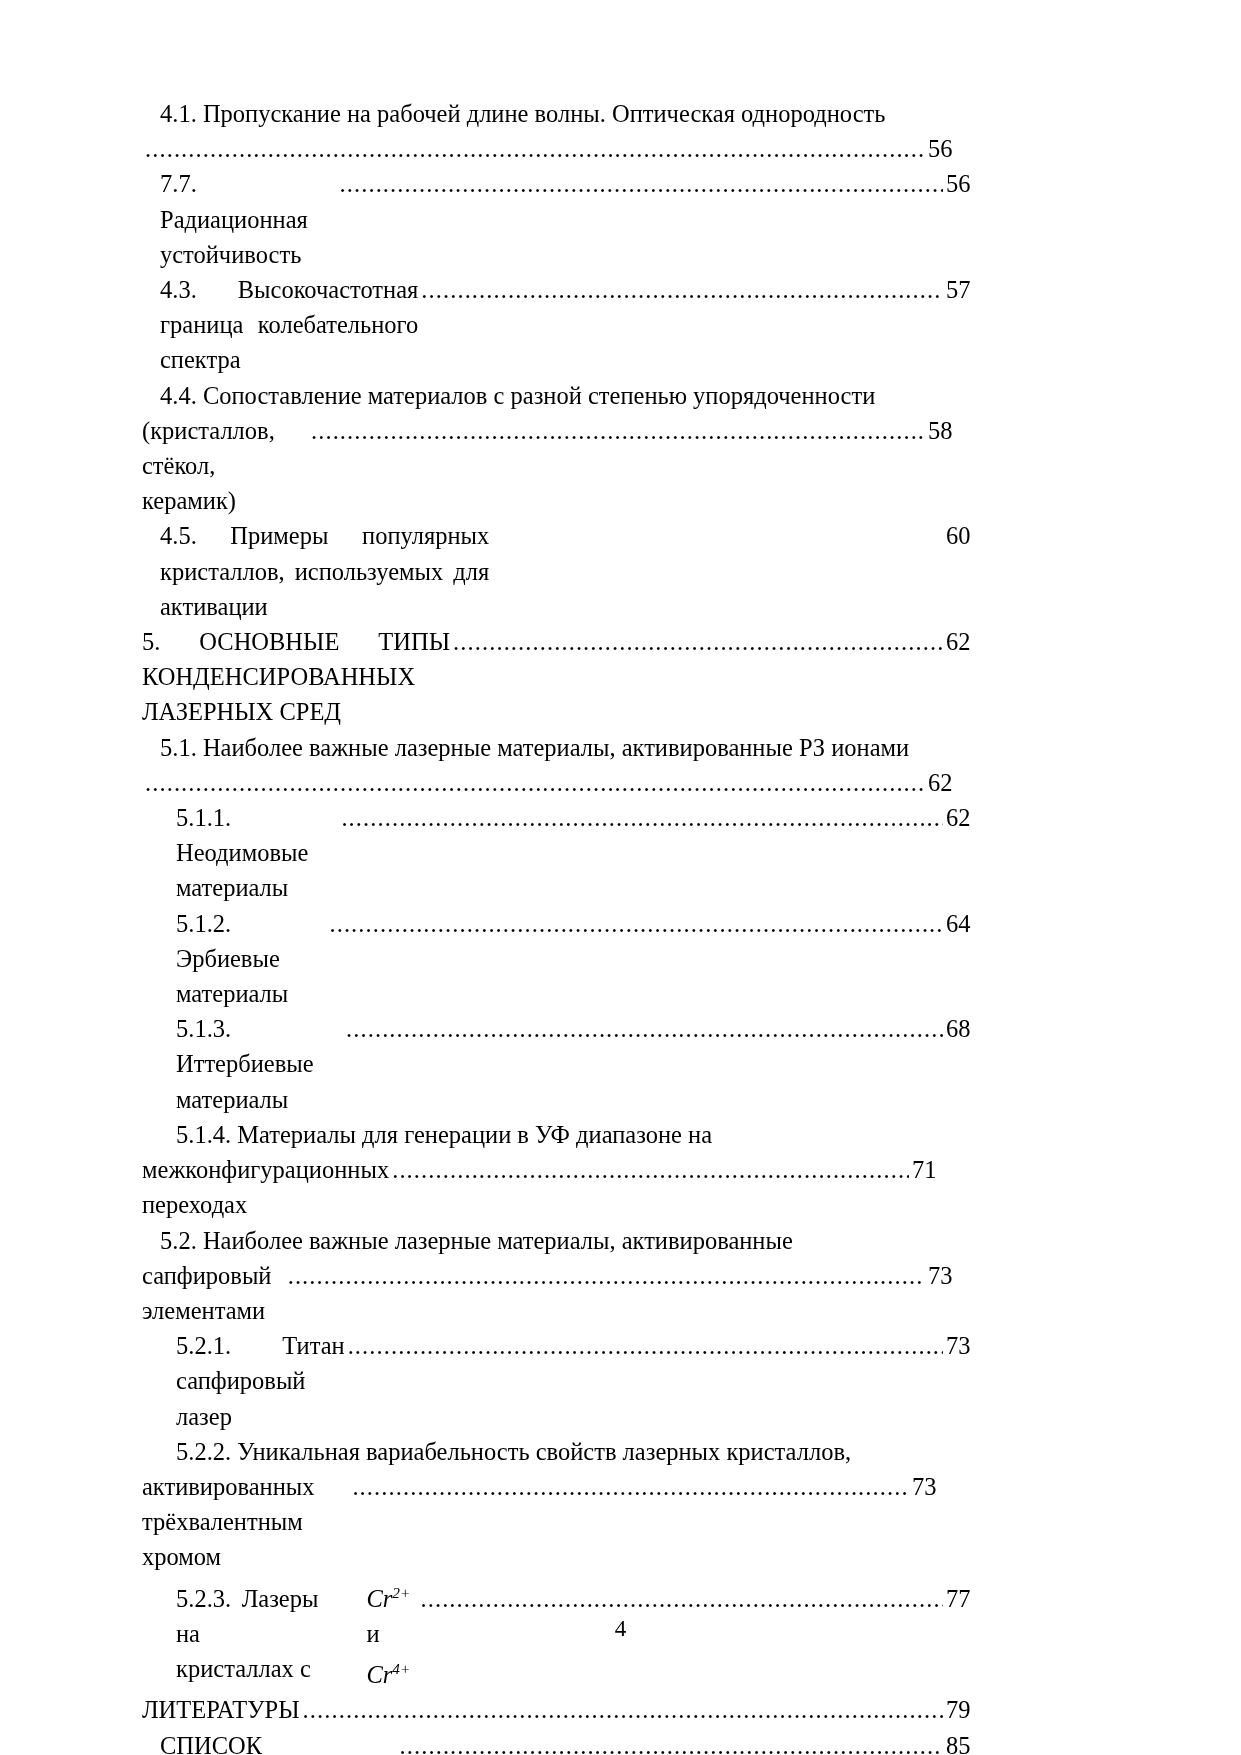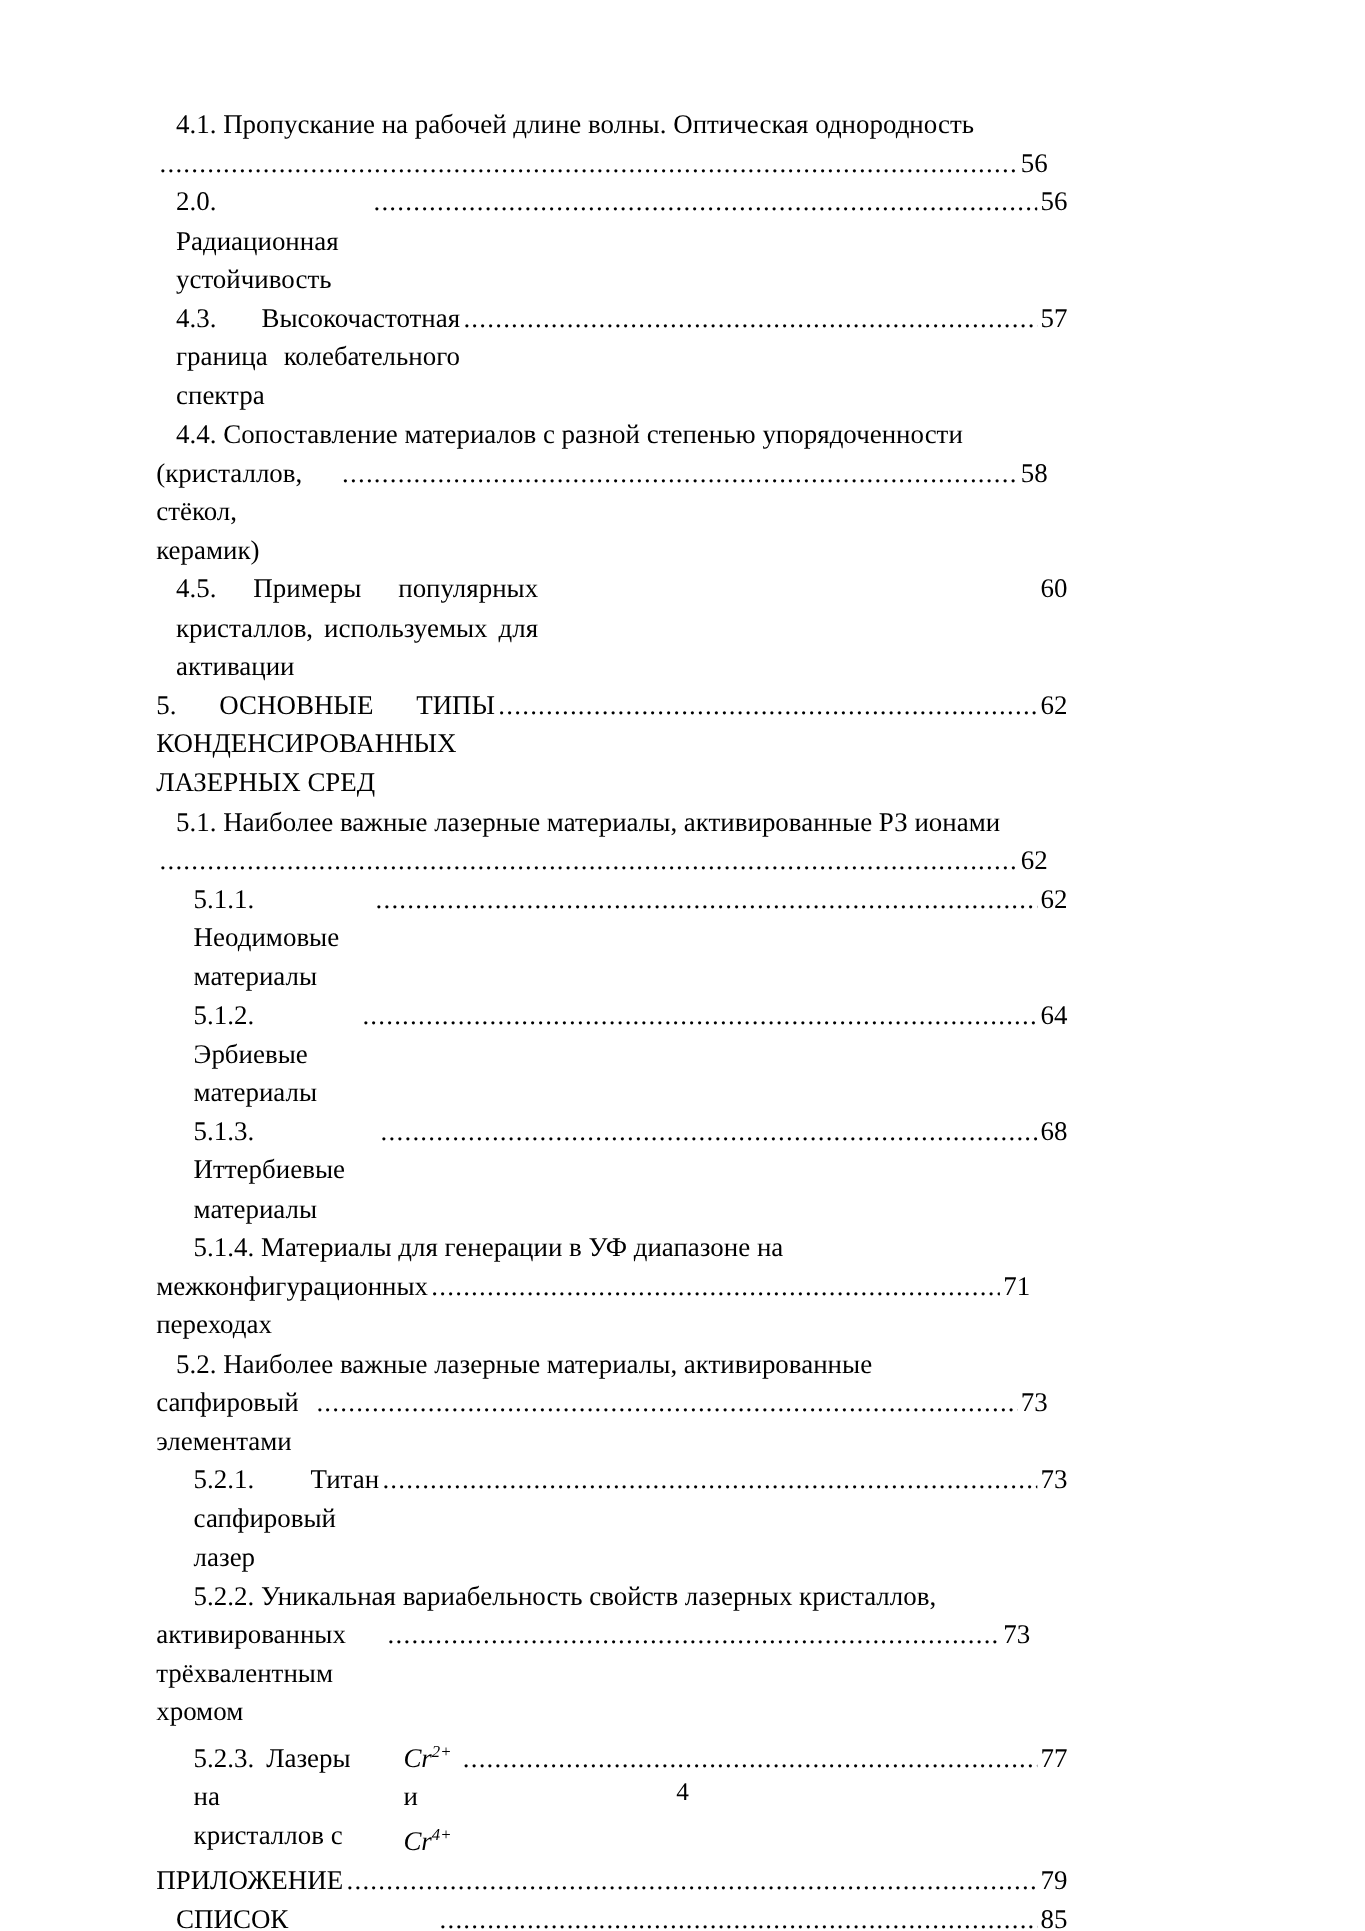--- a/index.html
+++ b/index.html
@@ -98,21 +98,21 @@
       <div class="entry lvl1">
         <div class="wrapline">4.1. Пропускание на рабочей длине волны. Оптическая однородность</div>
         <div class="row" style="margin-left: -18px;">
           <span class="txt"></span>
           <span class="leader"></span>
           <span class="pg">56</span>
         </div>
       </div>
       <div class="entry lvl1">
         <div class="row">
-          <span class="txt">2.0. Радиационная устойчивость</span>
+          <span class="txt">7.7. Радиационная устойчивость</span>
           <span class="leader"></span>
           <span class="pg">56</span>
         </div>
       </div>
       <div class="entry lvl1">
         <div class="row">
           <span class="txt">4.3. Высокочастотная граница колебательного спектра </span>
           <span class="leader"></span>
           <span class="pg">57</span>
         </div>
@@ -194,29 +194,29 @@
       <div class="entry lvl2">
         <div class="wrapline">5.2.2. Уникальная вариабельность свойств лазерных кристаллов,</div>
         <div class="row" style="margin-left: -34px;">
           <span class="txt">активированных трёхвалентным хромом </span>
           <span class="leader"></span>
           <span class="pg">73</span>
         </div>
       </div>
       <div class="entry lvl2">
         <div class="row">
-          <span class="txt">5.2.3. Лазеры на кристаллов с </span>
+          <span class="txt">5.2.3. Лазеры на кристаллах с </span>
           <span class="formula"><i>Cr</i><sup>2+</sup><span style="font-style:normal"> и </span><i>Cr</i><sup>4+</sup></span>
           <span class="leader"></span>
           <span class="pg">77</span>
         </div>
       </div>
       <div class="entry lvl0">
         <div class="row">
-          <span class="txt">ПРИЛОЖЕНИЕ </span>
+          <span class="txt">ЛИТЕРАТУРЫ </span>
           <span class="leader"></span>
           <span class="pg">79</span>
         </div>
       </div>
       <div class="entry lvl1">
         <div class="row">
           <span class="txt">СПИСОК ИСПОЛЬЗОВАННОЙ ЛИТЕРАТУРЫ</span>
           <span class="leader"></span>
           <span class="pg">85</span>
         </div>

